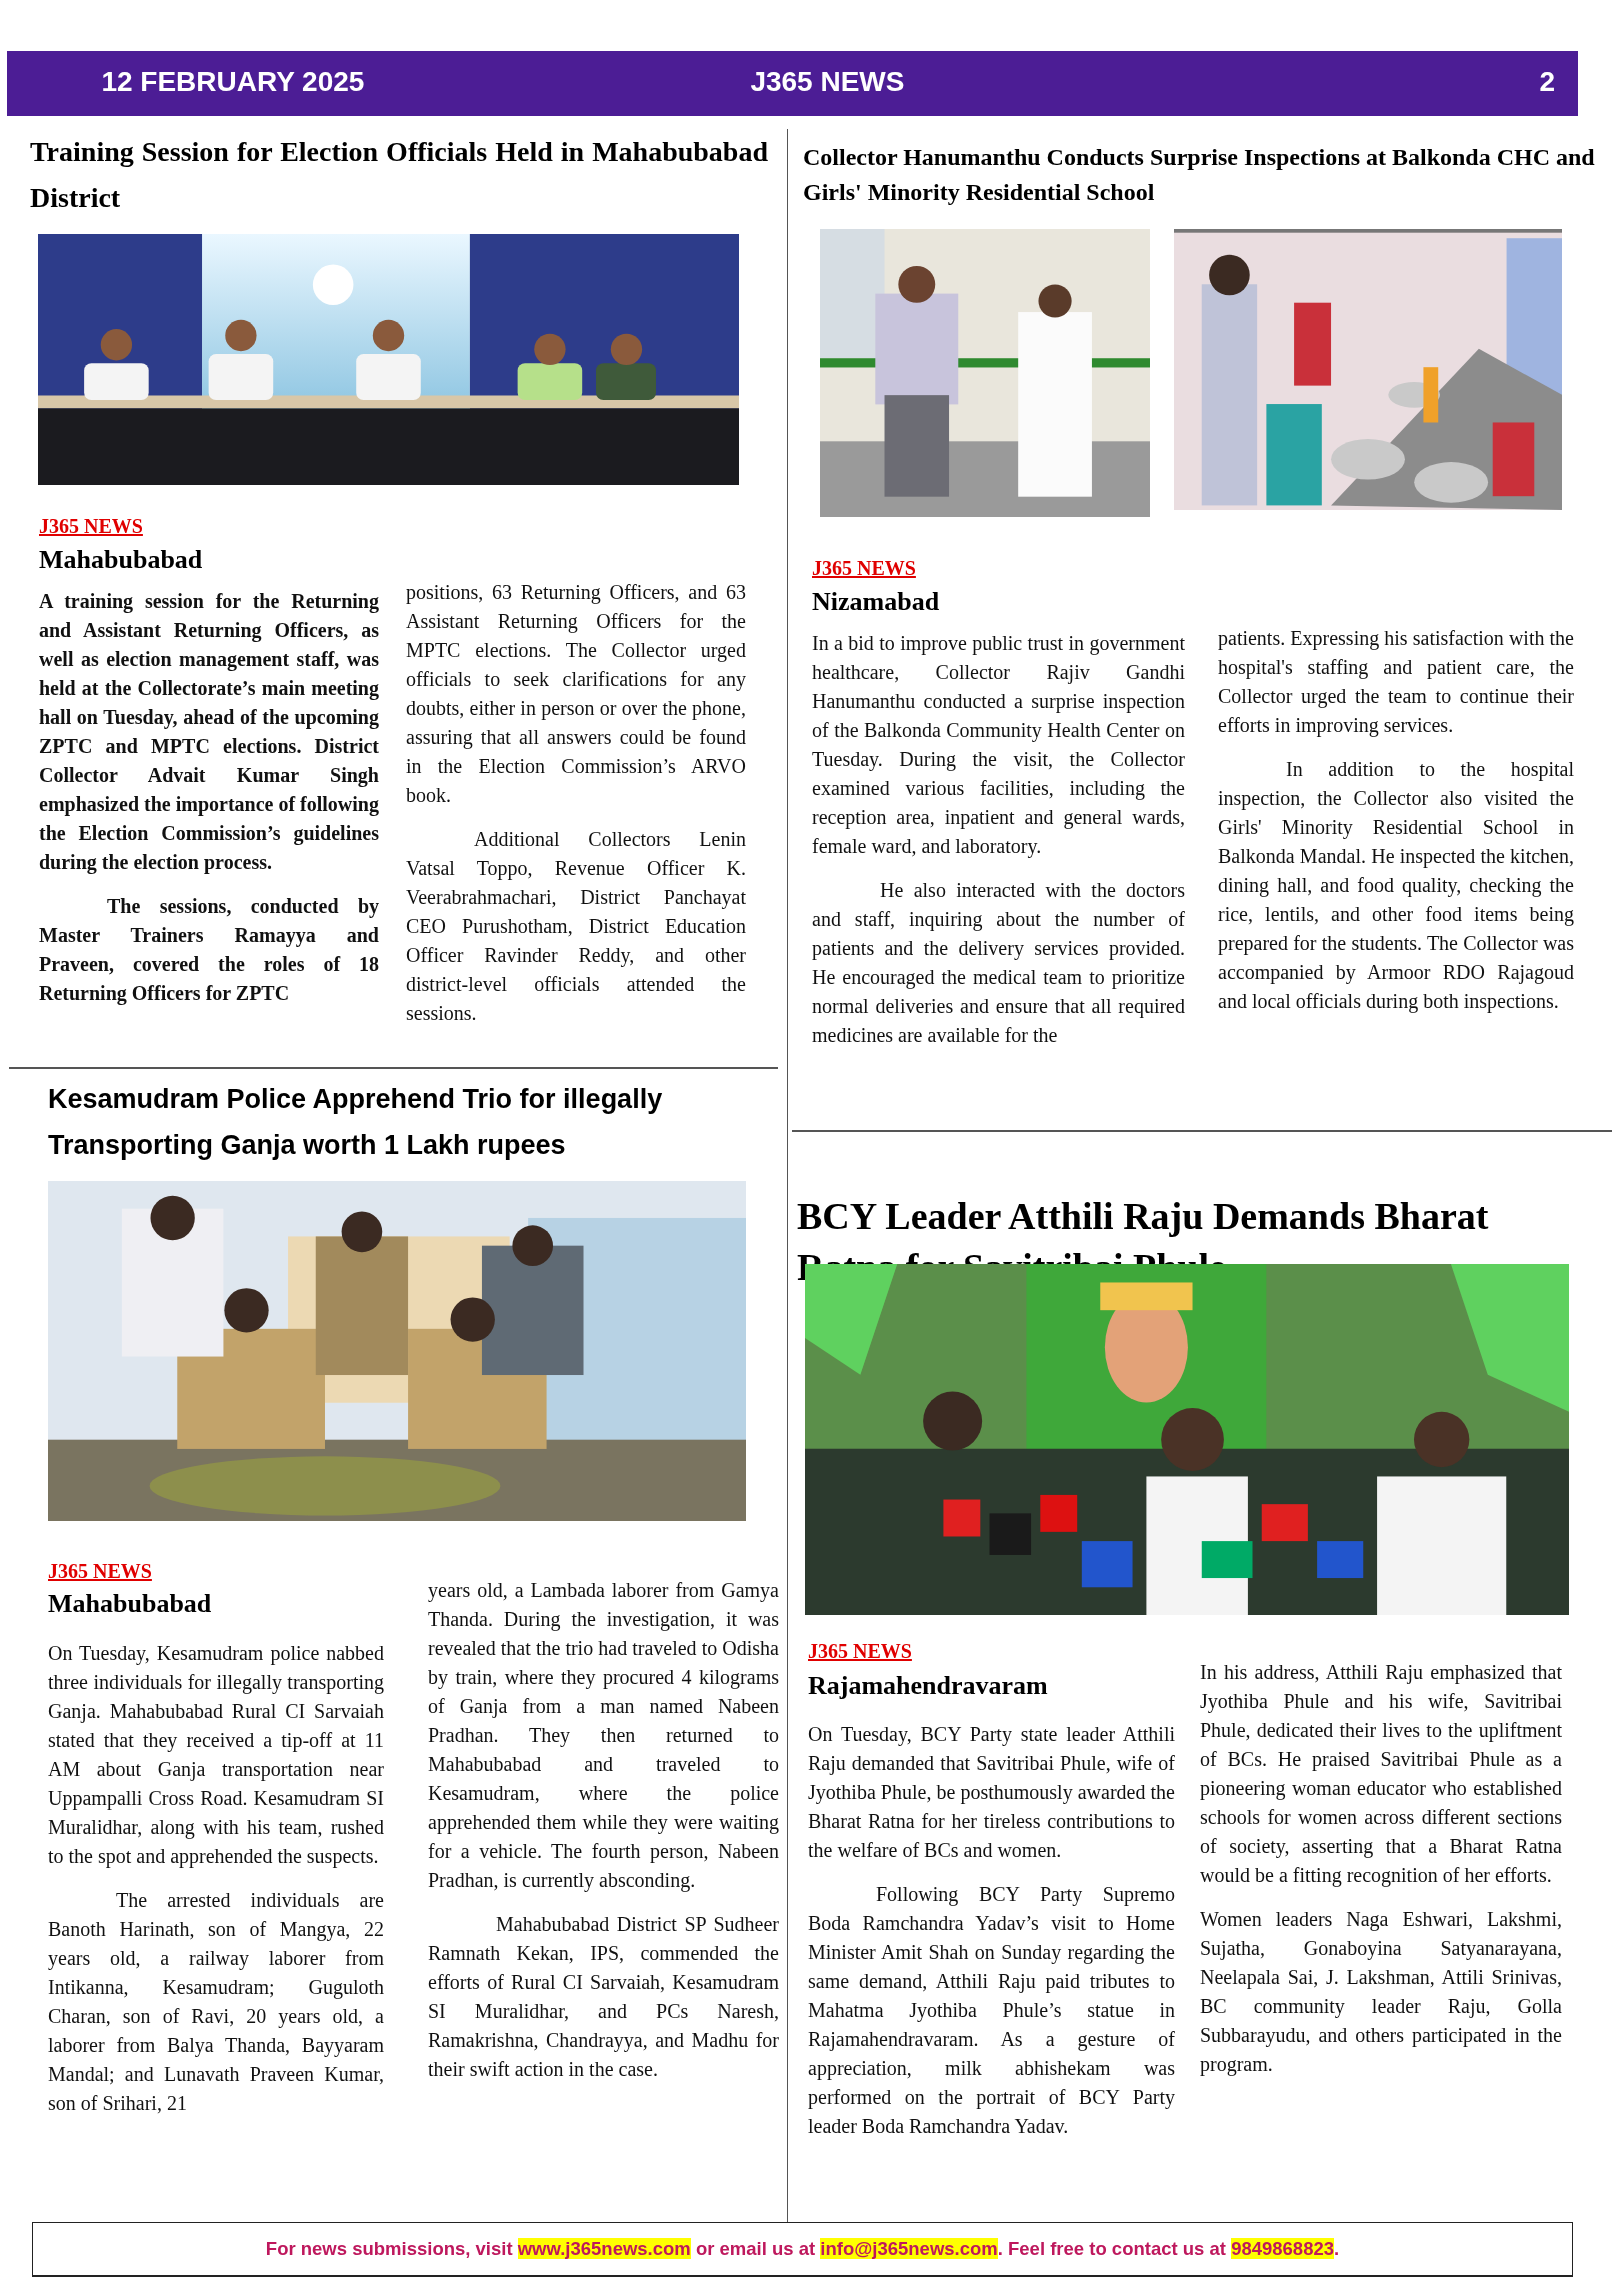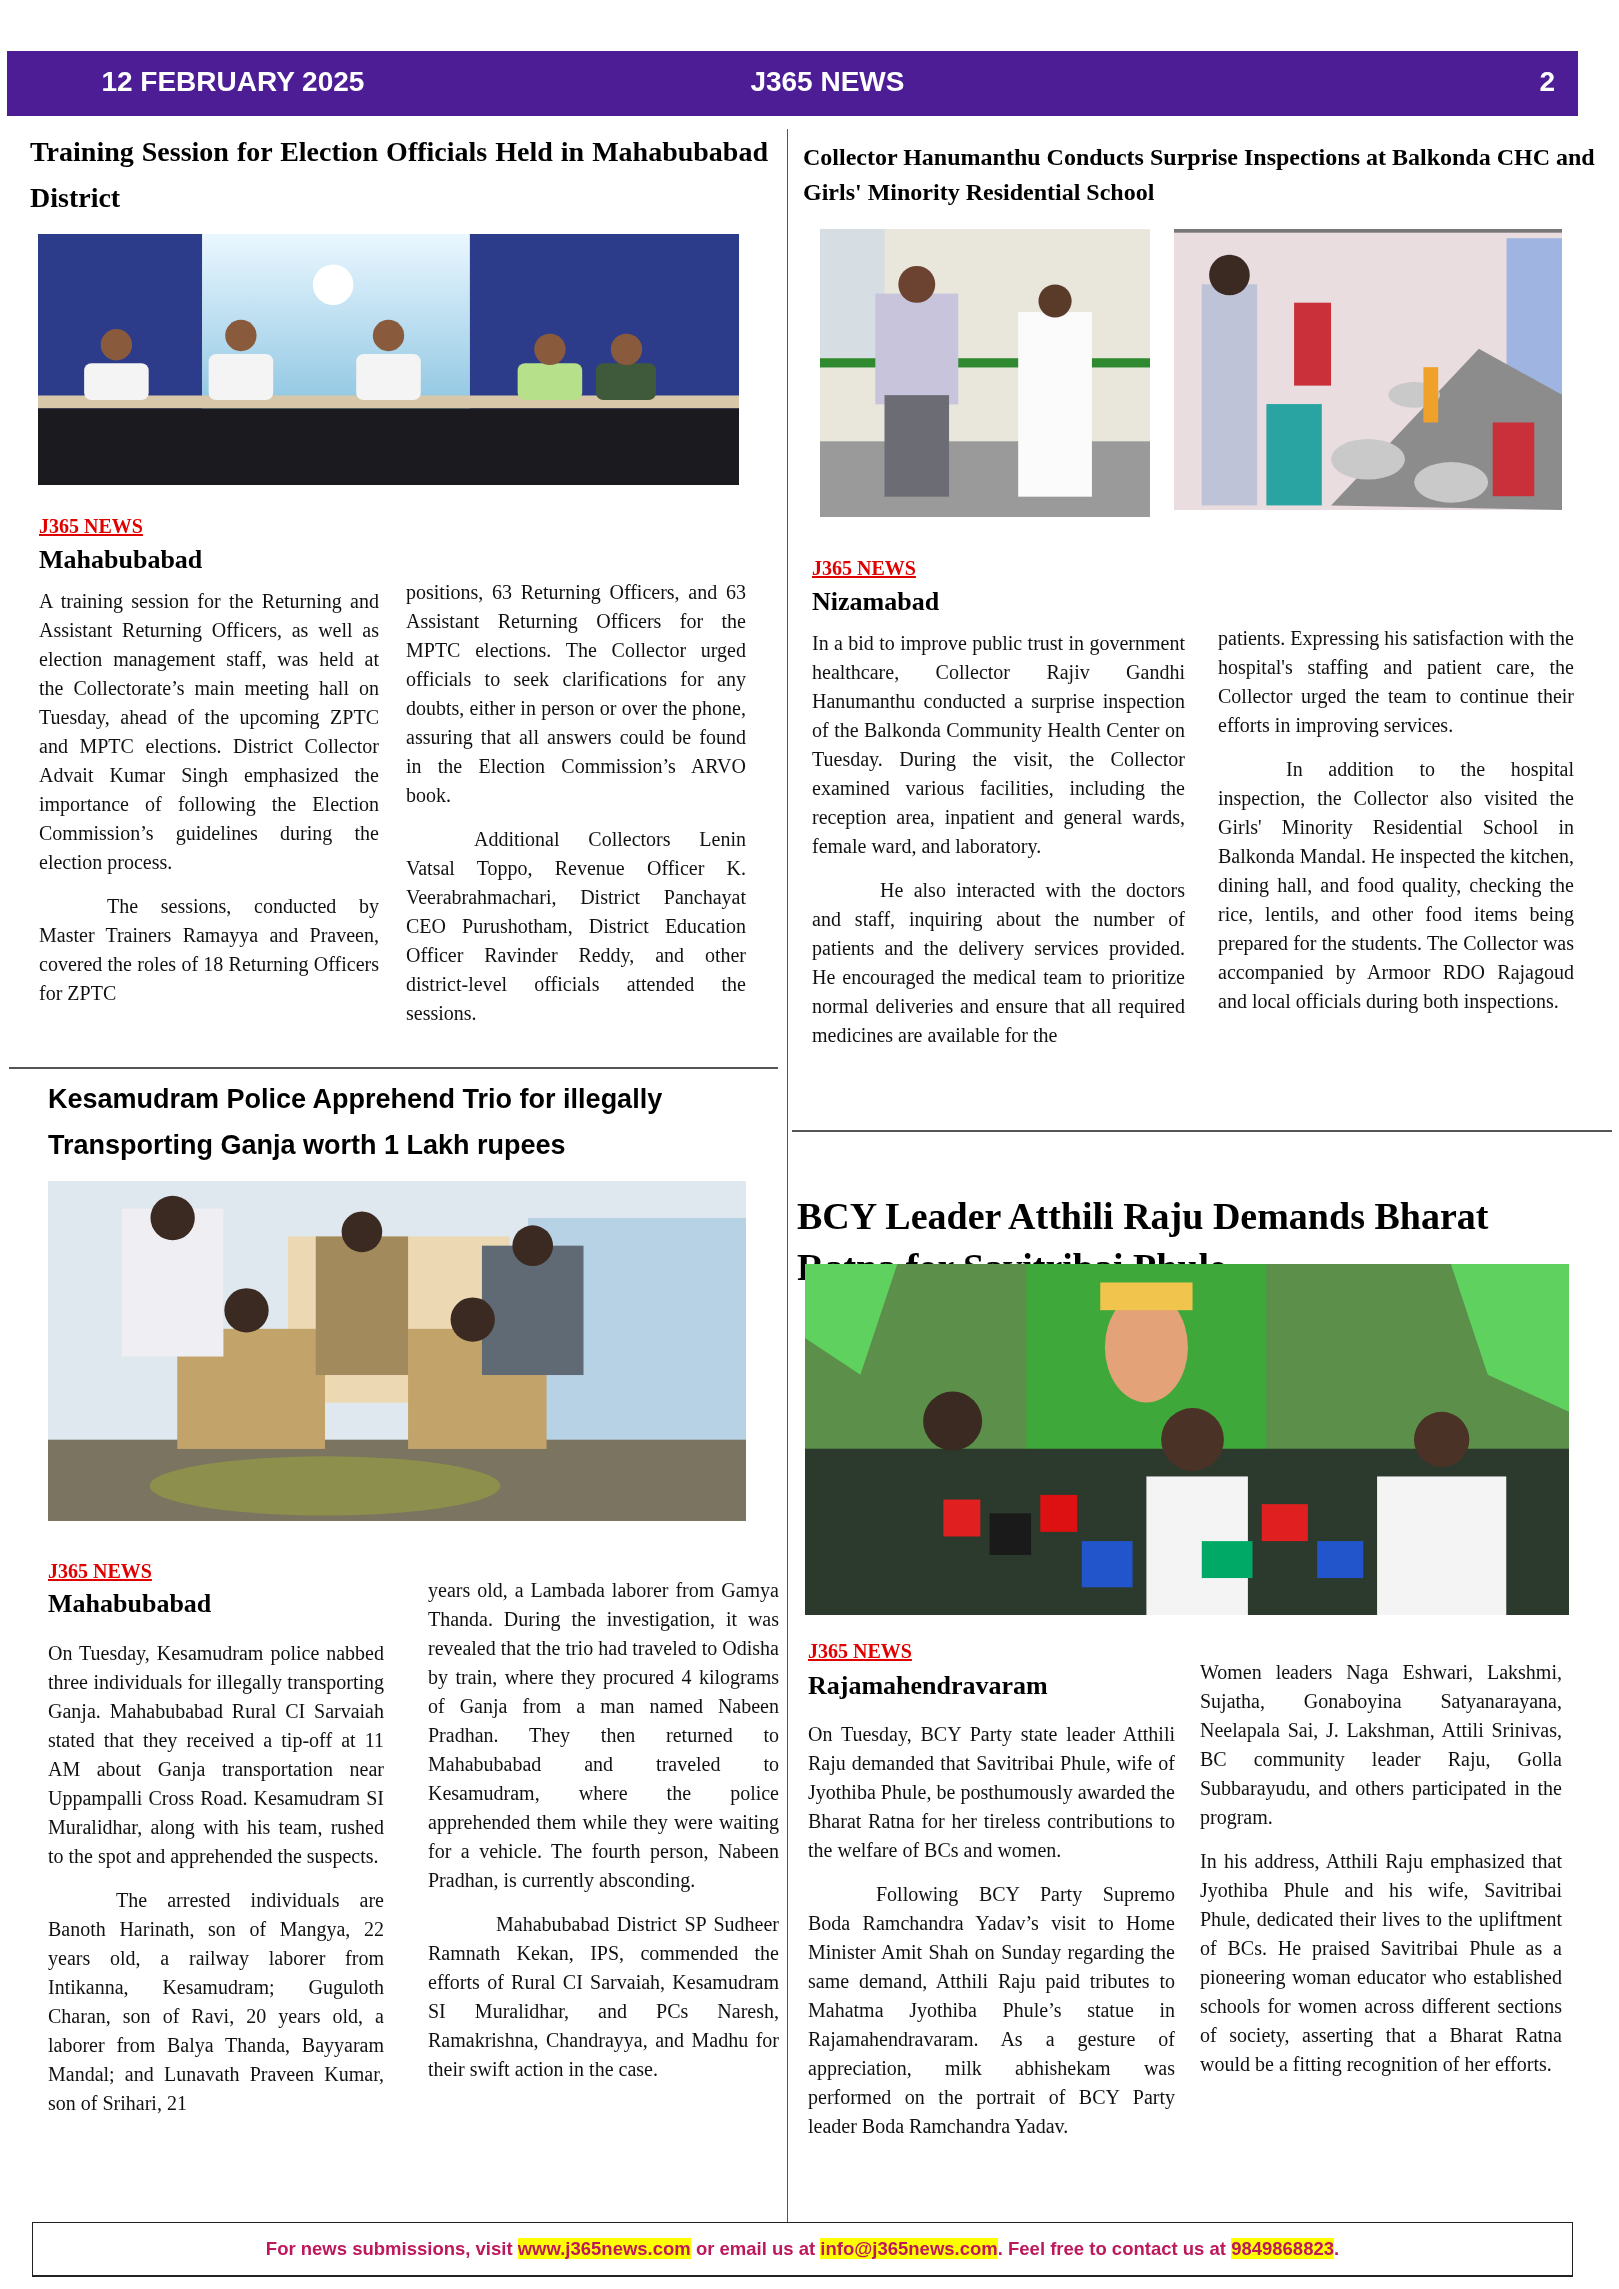--- a/index.html
+++ b/index.html
@@ -72,21 +72,21 @@
           <circle cx="85" cy="120" r="17"></circle>
           <circle cx="220" cy="110" r="17"></circle>
           <circle cx="380" cy="110" r="17"></circle>
           <circle cx="555" cy="125" r="17"></circle>
           <circle cx="638" cy="125" r="17"></circle>
         </g>
     </svg>
   </div>
   <div class="kicker" style="left:39px; top:515px;">J365 NEWS</div>
   <div class="place" style="left:39px; top:545px;">Mahabubabad</div>
-  <div class="col" style="left:39px; top:587px; width:340px;">
+  <div class="col" style="left:39px; top:587px; width:340px;font-weight:bold;">
     <p>A training session for the Returning and Assistant Returning Officers, as well as election management staff, was held at the Collectorate’s main meeting hall on Tuesday, ahead of the upcoming ZPTC and MPTC elections. District Collector Advait Kumar Singh emphasized the importance of following the Election Commission’s guidelines during the election process.</p>
     <p class="indent">The sessions, conducted by Master Trainers Ramayya and Praveen, covered the roles of 18 Returning Officers for ZPTC</p>
   </div>
   <div class="col" style="left:406px; top:578px; width:340px;">
     <p>positions, 63 Returning Officers, and 63 Assistant Returning Officers for the MPTC elections. The Collector urged officials to seek clarifications for any doubts, either in person or over the phone, assuring that all answers could be found in the Election Commission’s ARVO book.</p>
     <p class="indent">Additional Collectors Lenin Vatsal Toppo, Revenue Officer K. Veerabrahmachari, District Panchayat CEO Purushotham, District Education Officer Ravinder Reddy, and other district-level officials attended the sessions.</p>
   </div>
 </section>
 
 <section>
@@ -201,21 +201,21 @@
         </g>
     </svg>
   </div>
   <div class="kicker" style="left:808px; top:1640px;">J365 NEWS</div>
   <div class="place" style="left:808px; top:1671px;">Rajamahendravaram</div>
   <div class="col" style="left:808px; top:1720px; width:367px;">
     <p>On Tuesday, BCY Party state leader Atthili Raju demanded that Savitribai Phule, wife of Jyothiba Phule, be posthumously awarded the Bharat Ratna for her tireless contributions to the welfare of BCs and women.</p>
     <p class="indent">Following BCY Party Supremo Boda Ramchandra Yadav’s visit to Home Minister Amit Shah on Sunday regarding the same demand, Atthili Raju paid tributes to Mahatma Jyothiba Phule’s statue in Rajamahendravaram. As a gesture of appreciation, milk abhishekam was performed on the portrait of BCY Party leader Boda Ramchandra Yadav.</p>
   </div>
   <div class="col" style="left:1200px; top:1658px; width:362px;">
+    <p>In his address, Atthili Raju emphasized that Jyothiba Phule and his wife, Savitribai Phule, dedicated their lives to the upliftment of BCs. He praised Savitribai Phule as a pioneering woman educator who established schools for women across different sections of society, asserting that a Bharat Ratna would be a fitting recognition of her efforts.</p>
     <p>Women leaders Naga Eshwari, Lakshmi, Sujatha, Gonaboyina Satyanarayana, Neelapala Sai, J. Lakshman, Attili Srinivas, BC community leader Raju, Golla Subbarayudu, and others participated in the program.</p>
-    <p>In his address, Atthili Raju emphasized that Jyothiba Phule and his wife, Savitribai Phule, dedicated their lives to the upliftment of BCs. He praised Savitribai Phule as a pioneering woman educator who established schools for women across different sections of society, asserting that a Bharat Ratna would be a fitting recognition of her efforts.</p>
   </div>
 </section>
 
 <div class="footer">
   <span>For news submissions, visit </span><span class="hl">www.j365news.com</span><span> or email us at </span><span class="hl">info@j365news.com</span><span>. Feel free to contact us at </span><span class="hl">9849868823</span><span>.</span>
 </div>
 
 
 </body></html>

